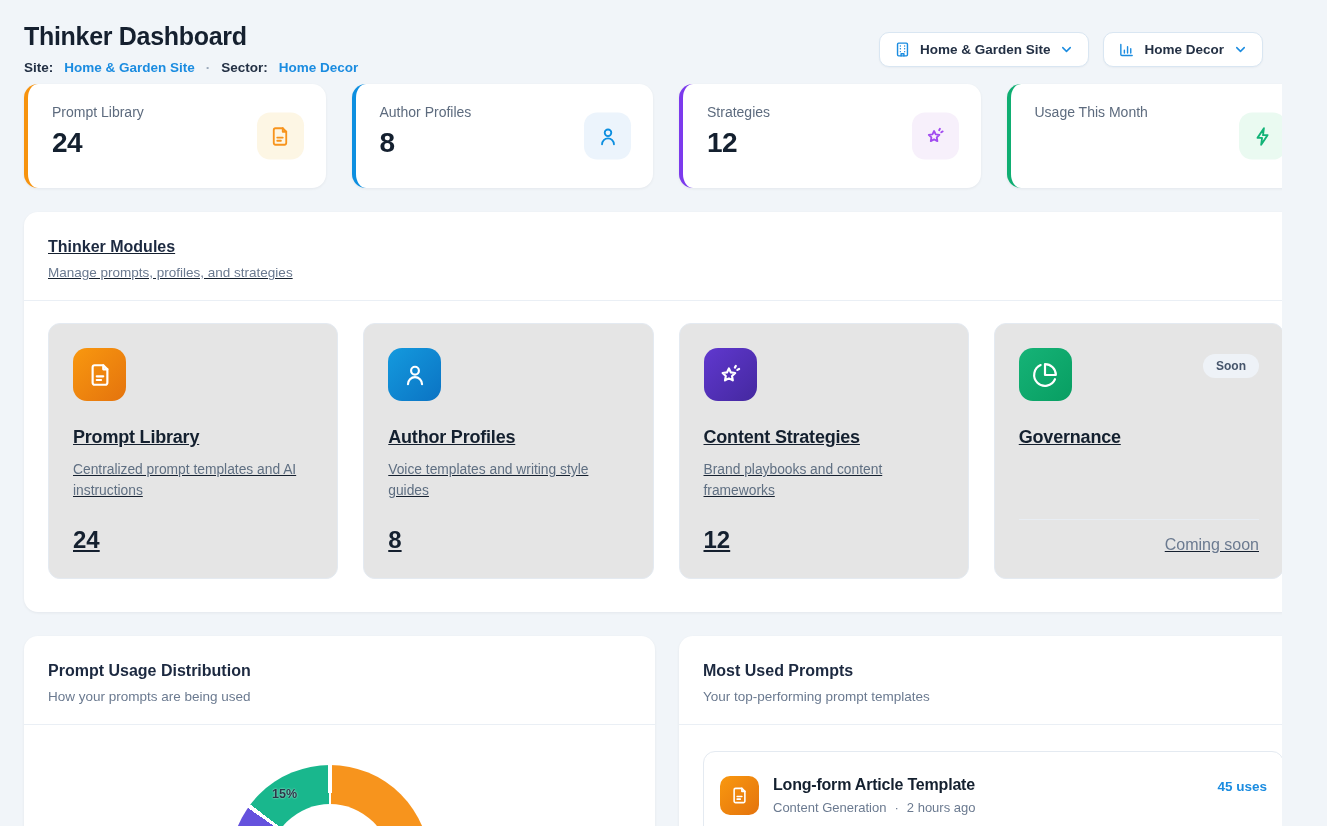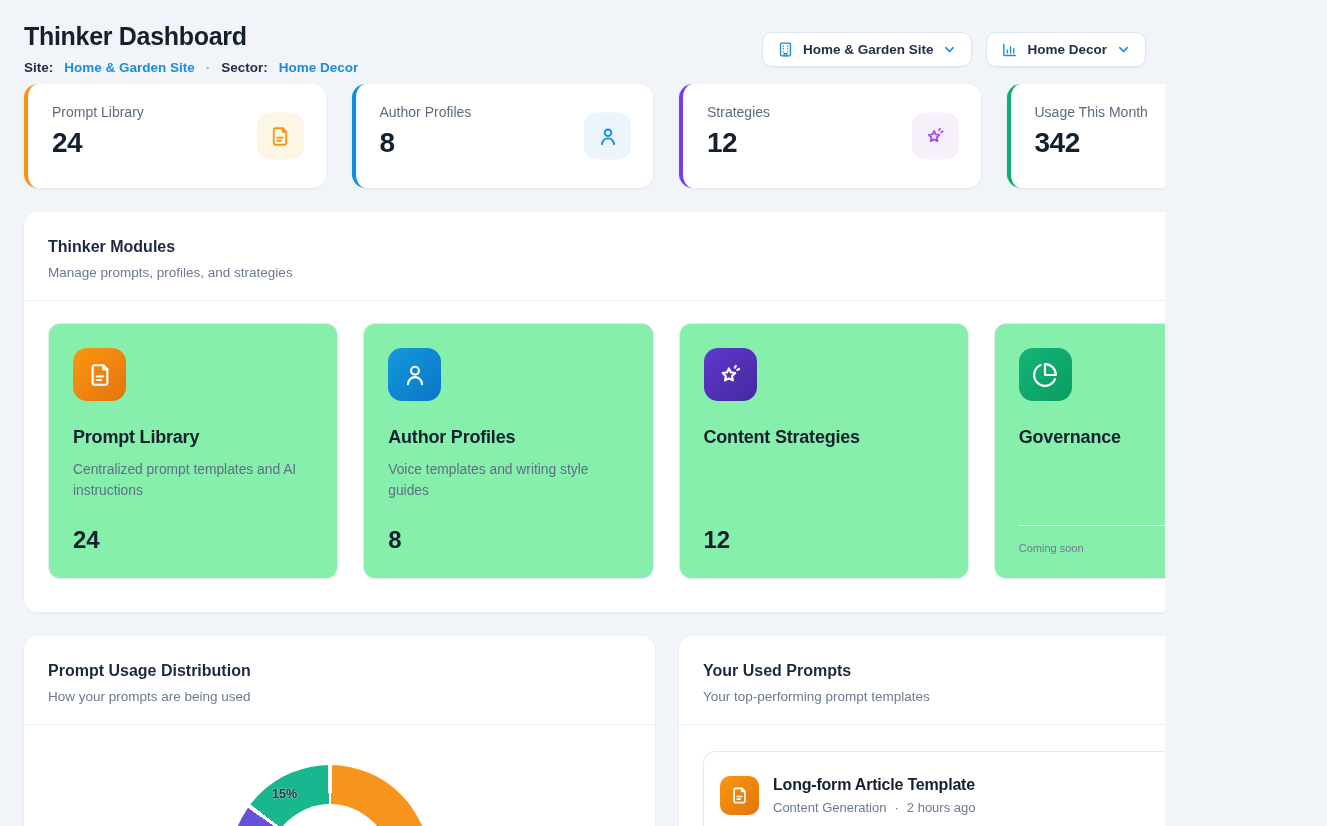--- a/index.html
+++ b/index.html
@@ -2,21 +2,21 @@
 <html><head>
 <meta charset="utf-8">
 <style>
   * { margin:0; padding:0; box-sizing:border-box; }
   html,body { width:1327px; height:826px; overflow:hidden; }
   body {
     font-family:"Liberation Sans","DejaVu Sans",sans-serif;
     background:#f1f5f9;
     color:#15202f;
   }
-  .page { position:relative; width:1165px; height:826px; overflow:hidden; }
+  .page { position:relative; width:1282px; height:826px; overflow:hidden; }
 
   
   .hdr { position:absolute; left:24px; top:22px; }
   .hdr h1 { font-size:25px; font-weight:800; letter-spacing:-.3px; color:#15202f; }
   .hdr .sub { margin-top:9px; font-size:13.5px; font-weight:700; color:#233044; display:flex; gap:11px; align-items:center; }
   .hdr .sub a { color:#1b8ce0; text-decoration:none; cursor:pointer; }
   .hdr .sub .dot { color:#9aa8ba; font-weight:700; }
 
   .hdr-actions { position:absolute; right:19px; top:32px; display:flex; gap:14px; }
   .selbtn {
@@ -47,40 +47,40 @@
   .a-green  { border-left-color:#0fae72; } .t-green  { background:#eafaf1; color:#12b377; }
 
   
   .card { background:#fff; border-radius:14px; box-shadow:0 1px 3px rgba(16,24,40,.06); }
   .card-hd { padding:26px 24px 20px 24px; }
   .card-hd .t { font-size:16px; font-weight:700; color:#1c2940; }
   .card-hd .s { margin-top:9px; font-size:13.5px; color:#6b7a90; }
   .card-div { height:1px; background:#eaeff5; }
 
   
-  .modules { position:absolute; left:24px; top:212px; width:1284px; height:400px; }
+  .modules { position:absolute; left:24px; top:212px; width:1284px; height:400px;text-decoration:underline; }
   .modgrid { display:grid; grid-template-columns:repeat(4,1fr); gap:25px; padding:22px 24px; }
   .mod {
     border:1px solid #e4eaf1; border-radius:12px; height:256px; padding:24px;
-    display:flex; flex-direction:column; cursor:pointer; position:relative; background:#86efac;
+    display:flex; flex-direction:column; cursor:pointer; position:relative; background:#e5e5e5;
   }
   .mod .tile { width:53px; height:53px; border-radius:14px; display:flex; align-items:center; justify-content:center; color:#fff; }
   .g-orange { background:linear-gradient(135deg,#f9980f,#e4730d); }
   .g-blue   { background:linear-gradient(135deg,#149ade,#0b73c3); }
   .g-purple { background:linear-gradient(135deg,#6038cf,#44289f); }
   .g-green  { background:linear-gradient(135deg,#16b377,#089e62); }
   .mod .mt { margin-top:26px; font-size:18px; font-weight:800; color:#14202f; letter-spacing:-.2px; }
   .mod .md { margin-top:12px; font-size:13.8px; line-height:1.5; color:#5f6f82; }
   .mod .mc { margin-top:auto; font-size:24px; font-weight:800; color:#14202f; }
   .mod .soon {
     position:absolute; top:30px; right:24px; background:#eef2f7; color:#46556b;
     font-size:12px; font-weight:700; padding:5px 13px; border-radius:999px;
   }
   .mod .foot-div { margin-top:auto; height:1px; background:#e8edf3; }
-  .mod .foot { margin-top:16px; font-size:11px; color:#6b7a90; }
+  .mod .foot { margin-top:16px; font-size:16px; color:#6b7a90;text-align:right; }
 
   
   .usage  { position:absolute; left:24px;  top:636px; width:631px; height:400px; }
   .mostused { position:absolute; left:679px; top:636px; width:629px; height:400px; }
 
   
   .donut-wrap { position:relative; width:200px; height:200px; margin:40px auto 0 auto; left:-10px; }
   .donut { width:200px; height:200px; border-radius:50%; position:relative; }
   .donut::after { content:""; position:absolute; left:39px; top:39px; width:122px; height:122px; border-radius:50%; background:#fff; }
   .donut-label {
@@ -182,21 +182,20 @@
         <svg width="22" height="22" viewBox="0 0 24 24" fill="none" stroke="currentColor" stroke-width="2" stroke-linecap="round" stroke-linejoin="round">
             <path d="M11 6l1.8 3.6 4 .6-2.9 2.8.7 4-3.6-1.9-3.6 1.9.7-4L5.2 10.2l4-.6z"></path>
             <path d="M17.4 3.6l-.9 1.6"></path>
             <path d="M20.4 6.4l-1.6.9"></path>
           </svg>
       </div>
     </div>
 
     <div class="stat a-green">
       <div class="lbl">Usage This Month</div>
-      <div class="val">342</div>
       <div class="tile t-green">
         <svg width="22" height="22" viewBox="0 0 24 24" fill="none" stroke="currentColor" stroke-width="2" stroke-linecap="round" stroke-linejoin="round">
             <path d="M13 3L6 13.5h5L10 21l7-10.5h-5z"></path>
           </svg>
       </div>
     </div>
   </div>
 
   <div class="card modules">
     <div class="card-hd">
@@ -233,20 +232,21 @@
 
       <div class="mod">
         <div class="tile g-purple">
           <svg width="26" height="26" viewBox="0 0 24 24" fill="none" stroke="currentColor" stroke-width="2" stroke-linecap="round" stroke-linejoin="round">
               <path d="M11 6l1.8 3.6 4 .6-2.9 2.8.7 4-3.6-1.9-3.6 1.9.7-4L5.2 10.2l4-.6z"></path>
               <path d="M17.4 3.6l-.9 1.6"></path>
               <path d="M20.4 6.4l-1.6.9"></path>
             </svg>
         </div>
         <div class="mt">Content Strategies</div>
+        <div class="md">Brand playbooks and content frameworks</div>
         <div class="mc">12</div>
       </div>
 
       <div class="mod">
         <div class="tile g-green">
           <svg width="26" height="26" viewBox="0 0 24 24" fill="none" stroke="currentColor" stroke-width="2" stroke-linecap="round" stroke-linejoin="round">
               <path d="M21.2 15.9A10 10 0 1 1 8 2.8"></path>
               <path d="M22 12A10 10 0 0 0 12 2v10z"></path>
             </svg>
         </div>
@@ -265,21 +265,21 @@
     </div>
     <div class="card-div"></div>
     <div class="donut-wrap">
       <div class="donut" style="background: conic-gradient(rgb(255, 255, 255) 0deg, rgb(255, 255, 255) 1.2deg, rgb(247, 148, 29) 1.2deg, rgb(247, 148, 29) 160.8deg, rgb(255, 255, 255) 160.8deg, rgb(255, 255, 255) 162deg, rgb(255, 255, 255) 162deg, rgb(255, 255, 255) 163.2deg, rgb(47, 128, 237) 163.2deg, rgb(47, 128, 237) 214.8deg, rgb(255, 255, 255) 214.8deg, rgb(255, 255, 255) 216deg, rgb(255, 255, 255) 216deg, rgb(255, 255, 255) 217.2deg, rgb(101, 82, 221) 217.2deg, rgb(101, 82, 221) 304.8deg, rgb(255, 255, 255) 304.8deg, rgb(255, 255, 255) 306deg, rgb(255, 255, 255) 306deg, rgb(255, 255, 255) 307.2deg, rgb(25, 183, 141) 307.2deg, rgb(25, 183, 141) 358.8deg, rgb(255, 255, 255) 358.8deg, rgb(255, 255, 255) 360deg);"></div>
       <div class="donut-label">15%</div>
     </div>
   </div>
 
   <div class="card mostused">
     <div class="card-hd">
-      <div class="t">Your Used Prompts</div>
+      <div class="t">Most Used Prompts</div>
       <div class="s">Your top-performing prompt templates</div>
     </div>
     <div class="card-div"></div>
     <div class="plist">
       <div class="pitem">
         <div class="ptile g-orange">
           <svg width="19" height="19" viewBox="0 0 24 24" fill="none" stroke="currentColor" stroke-width="2" stroke-linecap="round" stroke-linejoin="round">
               <path d="M15 3H7a1.8 1.8 0 0 0-1.8 1.8v14.4A1.8 1.8 0 0 0 7 21h10a1.8 1.8 0 0 0 1.8-1.8V6.8z"></path>
               <path d="M15 3v3.8h3.8"></path>
               <path d="M9 13.2h6M9 16.6h4"></path>

